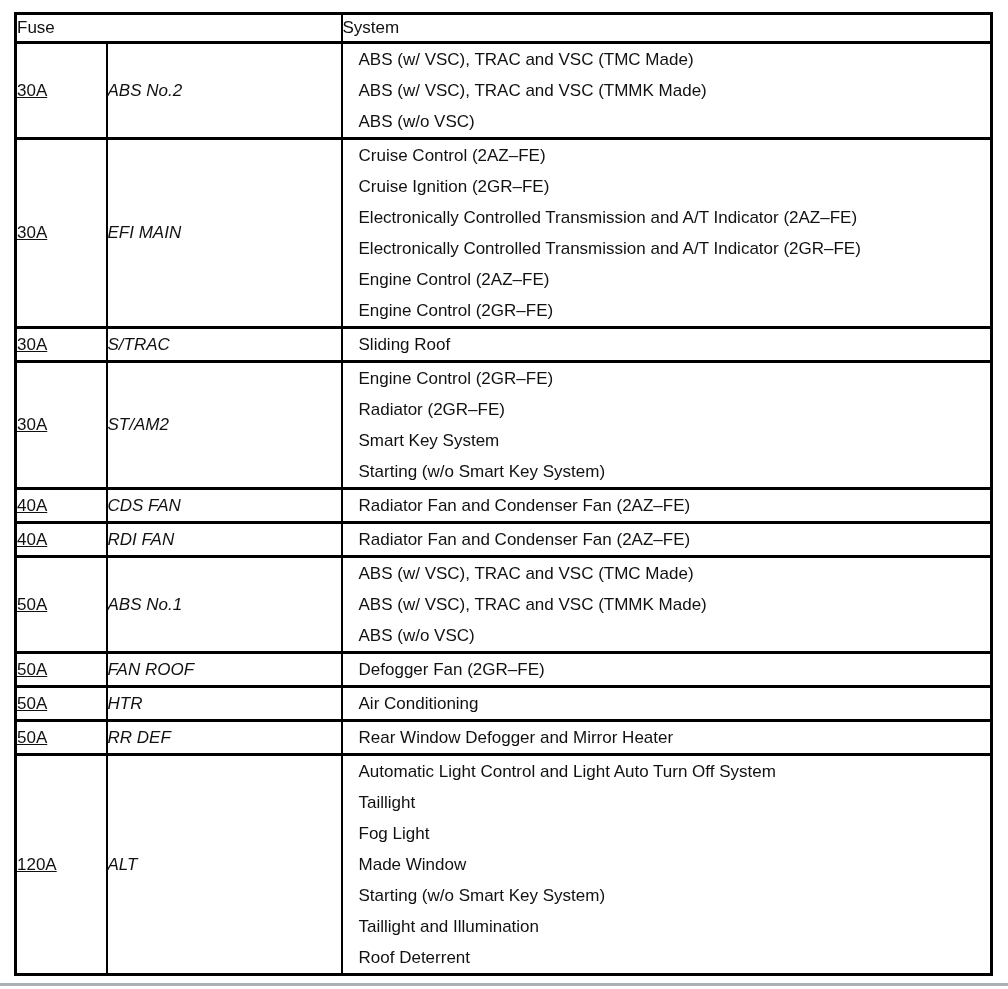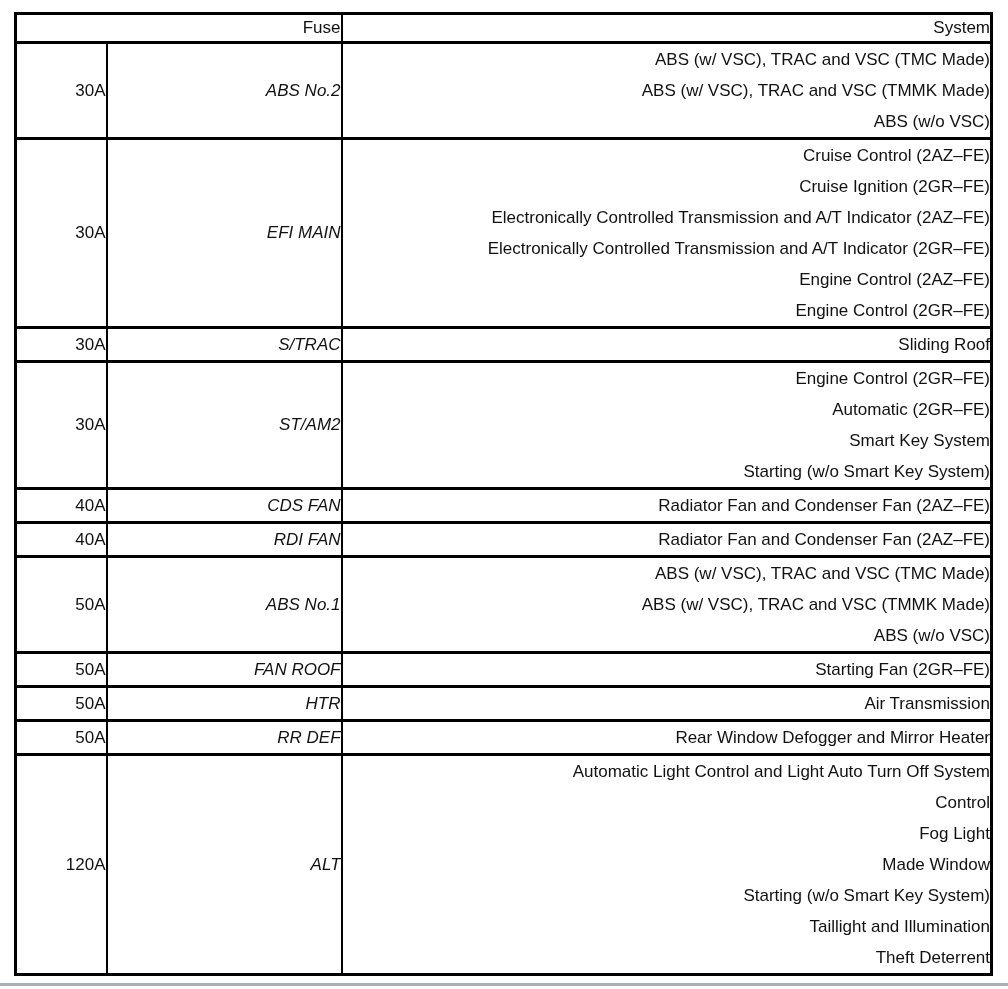--- a/index.html
+++ b/index.html
@@ -30,53 +30,54 @@
   table.fuse-table col.col-amp   { width: 91px; }
   table.fuse-table col.col-name  { width: 235px; }
   table.fuse-table col.col-sys   { width: 650px; }
   table.fuse-table th,
   table.fuse-table td {
     border-left: 2px solid #000;
     border-right: 2px solid #000;
     border-top: 3px solid #000;
     border-bottom: 3px solid #000;
     font-weight: normal;
-    text-align: right;
+    text-align: left;
     vertical-align: middle;
     padding: 0;
   }
   table.fuse-table { border: 3px solid #000; }
   th.fuse-header {
     text-align: center;
     height: 26px;
     line-height: 26px;
     border-bottom-width: 4px;
   }
   th.system-header {
     padding-left: 7px;
     height: 26px;
     line-height: 26px;
     border-bottom-width: 4px;
   }
   td.amp-cell {
     padding-left: 13px;
     vertical-align: middle;
+    text-decoration: underline;
   }
   td.name-cell {
     padding-left: 13px;
     vertical-align: middle;
     font-style: italic;
   }
   td.systems-cell {
     vertical-align: middle;
     padding: 1px 0;
   }
   .system-line {
     line-height: 31px;
-    padding-left: 9px;
+    padding-left: 16px;
     white-space: nowrap;
     overflow: hidden;
   }
   .bottom-rule {
     position: absolute;
     left: 0;
     top: 983px;
     width: 1008px;
     height: 3px;
   }
@@ -124,21 +125,21 @@
           <td class="name-cell">S/TRAC</td>
           <td class="systems-cell">
             <div class="system-line">Sliding Roof</div>
           </td>
         </tr>
         <tr>
           <td class="amp-cell">30A</td>
           <td class="name-cell">ST/AM2</td>
           <td class="systems-cell">
             <div class="system-line">Engine Control (2GR–FE)</div>
-            <div class="system-line">Automatic (2GR–FE)</div>
+            <div class="system-line">Radiator (2GR–FE)</div>
             <div class="system-line">Smart Key System</div>
             <div class="system-line">Starting (w/o Smart Key System)</div>
           </td>
         </tr>
         <tr>
           <td class="amp-cell">40A</td>
           <td class="name-cell">CDS FAN</td>
           <td class="systems-cell">
             <div class="system-line">Radiator Fan and Condenser Fan (2AZ–FE)</div>
           </td>
@@ -156,47 +157,47 @@
           <td class="systems-cell">
             <div class="system-line">ABS (w/ VSC), TRAC and VSC (TMC Made)</div>
             <div class="system-line">ABS (w/ VSC), TRAC and VSC (TMMK Made)</div>
             <div class="system-line">ABS (w/o VSC)</div>
           </td>
         </tr>
         <tr>
           <td class="amp-cell">50A</td>
           <td class="name-cell">FAN ROOF</td>
           <td class="systems-cell">
-            <div class="system-line">Starting Fan (2GR–FE)</div>
+            <div class="system-line">Defogger Fan (2GR–FE)</div>
           </td>
         </tr>
         <tr>
           <td class="amp-cell">50A</td>
           <td class="name-cell">HTR</td>
           <td class="systems-cell">
-            <div class="system-line">Air Transmission</div>
+            <div class="system-line">Air Conditioning</div>
           </td>
         </tr>
         <tr>
           <td class="amp-cell">50A</td>
           <td class="name-cell">RR DEF</td>
           <td class="systems-cell">
             <div class="system-line">Rear Window Defogger and Mirror Heater</div>
           </td>
         </tr>
         <tr>
           <td class="amp-cell">120A</td>
           <td class="name-cell">ALT</td>
           <td class="systems-cell">
             <div class="system-line">Automatic Light Control and Light Auto Turn Off System</div>
-            <div class="system-line">Control</div>
+            <div class="system-line">Taillight</div>
             <div class="system-line">Fog Light</div>
             <div class="system-line">Made Window</div>
             <div class="system-line">Starting (w/o Smart Key System)</div>
             <div class="system-line">Taillight and Illumination</div>
-            <div class="system-line">Theft Deterrent</div>
+            <div class="system-line">Roof Deterrent</div>
           </td>
         </tr>
       </tbody>
   </table>
 </div>
 
 <div class="bottom-rule" style="background: rgb(169, 176, 182);"></div>
 
 </body></html>

